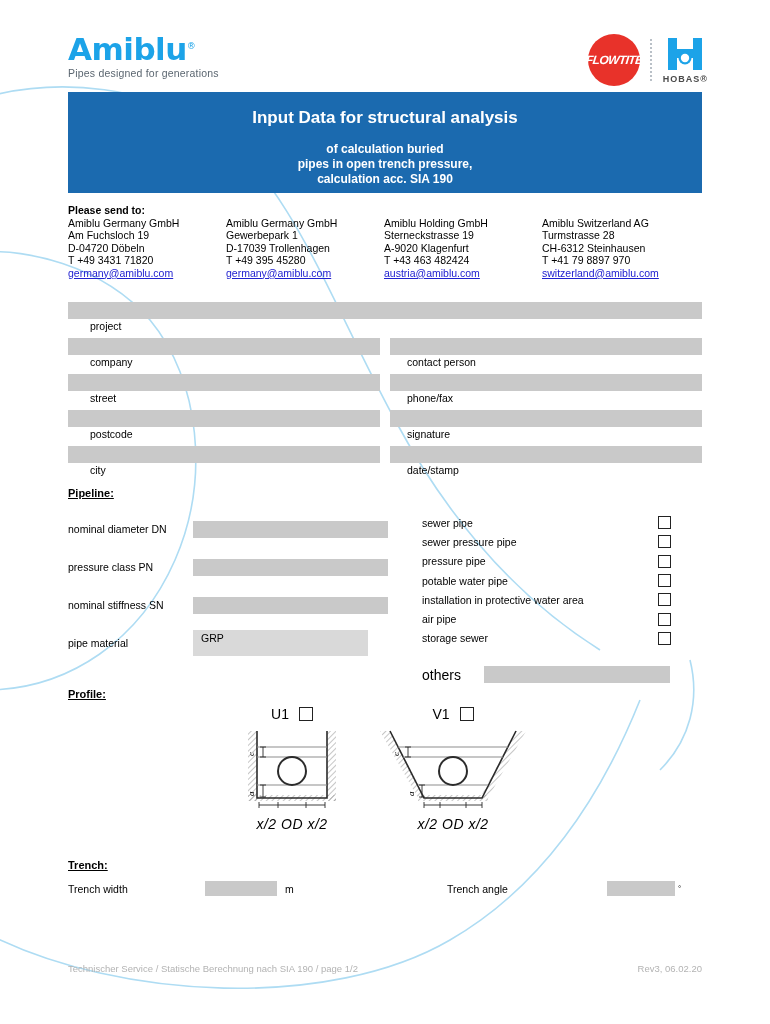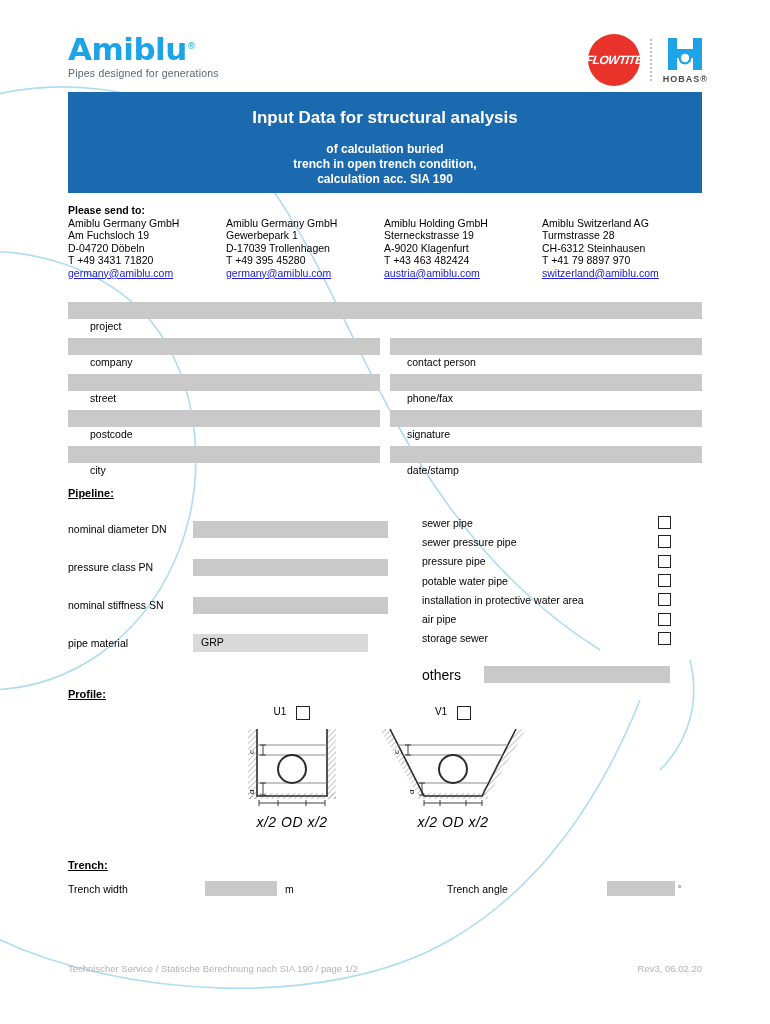--- a/index.html
+++ b/index.html
@@ -200,21 +200,21 @@
     width: 125px;
     flex: none;
   }
   .pl-field {
     width: 195px;
     height: 17px;
     background: #C9C9C9;
   }
   .pl-field.mat {
     background: #D9D9D9;
-    height: 18px;
+    height: 26px;
     font-size: 10.5px;
     padding: 2px 0 0 8px;
     box-sizing: border-box;
     width: 175px;
   }
 
   .checklist {
     position: absolute;
     left: 422px; top: 513px;
     width: 255px;
@@ -254,23 +254,23 @@
     display: flex;
     gap: 26px;
   }
   .prof {
     display: flex;
     flex-direction: column;
     align-items: center;
   }
   .prof-head {
     display: flex;
-    align-items: flex-start;
+    align-items: center;
     gap: 10px;
-    font-size: 10px;
+    font-size: 14px;
     margin-bottom: 5px;
   }
   .prof-box {
     width: 12px; height: 12px;
     border: 1.4px solid #222222;
     background: #ffffff;
   }
   .prof-caption {
     font-size: 14px;
     font-style: italic;
@@ -341,21 +341,21 @@
           </svg>
           <div class="hobas-text">HOBAS®</div>
         </div>
       </div>
     </div>
 
     <div class="banner">
       <div class="banner-title">Input Data for structural analysis</div>
       <div class="banner-sub">
         <div>of calculation buried</div>
-        <div>trench in open trench condition,</div>
+        <div>pipes in open trench pressure,</div>
         <div>calculation acc.  SIA 190</div>
       </div>
     </div>
 
     <div class="addresses">
       <div class="addr-col">
         <div class="addr-head">Please send to:</div>
         <div class="addr-line">Amiblu Germany GmbH</div>
         <div class="addr-line">Am Fuchsloch 19</div>
         <div class="addr-line">D-04720 Döbeln</div>

